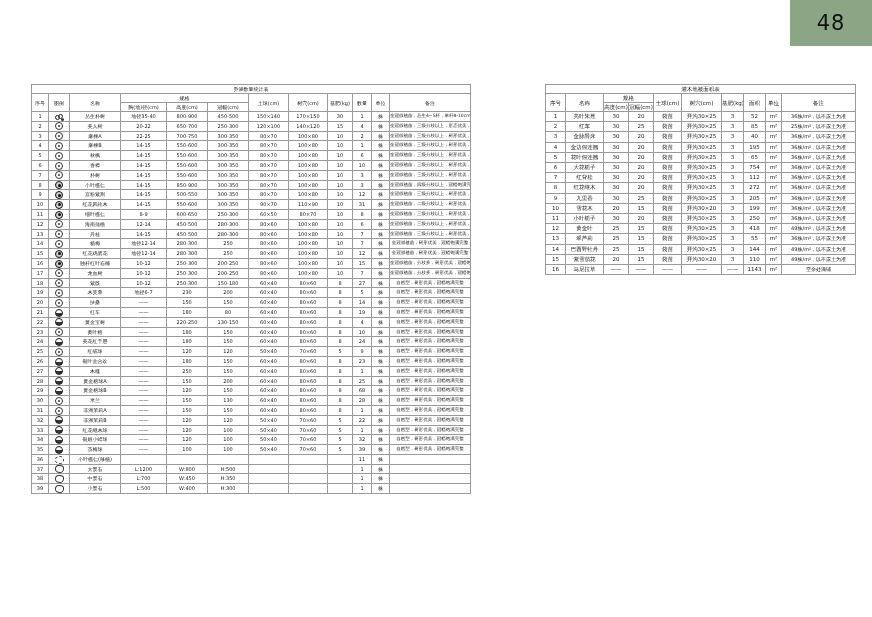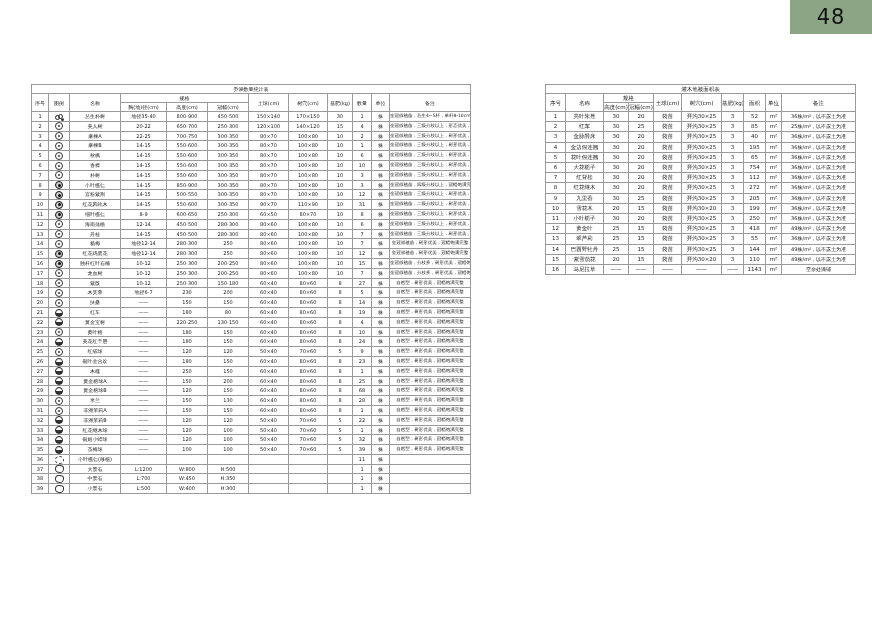--- a/index.html
+++ b/index.html
@@ -1,19 +1,19 @@
 <!DOCTYPE html>
 <html><head>
 <meta charset="utf-8">
 <style>
   html,body{margin:0;padding:0;background:#ffffff;}
   #sheet{position:relative;width:872px;height:617px;background:#ffffff;overflow:hidden;
          font-family:"DejaVu Sans","Liberation Sans",sans-serif;color:#222;}
   
-  #pagebox{position:absolute;left:790px;top:0;width:82px;height:34px;background:#8CA585;
+  #pagebox{position:absolute;left:790px;top:0;width:82px;height:46px;background:#8CA585;
            display:flex;align-items:center;justify-content:center;}
   #pagebox .num{font-size:21px;color:#111;letter-spacing:1px;}
   
   .tbl{border-collapse:collapse;table-layout:fixed;}
   .tbl td,.tbl th{border:1px solid #9a9a9a;padding:0;margin:0;text-align:center;
                   vertical-align:middle;font-weight:normal;white-space:nowrap;overflow:hidden;}
   .tbl .title-cell{border:1px solid #9a9a9a;font-size:6.5px;height:9px;line-height:9px;}
   #left-wrap{position:absolute;left:31px;top:84px;}
   #right-wrap{position:absolute;left:545px;top:84px;}
   #left-table{width:439px;}

